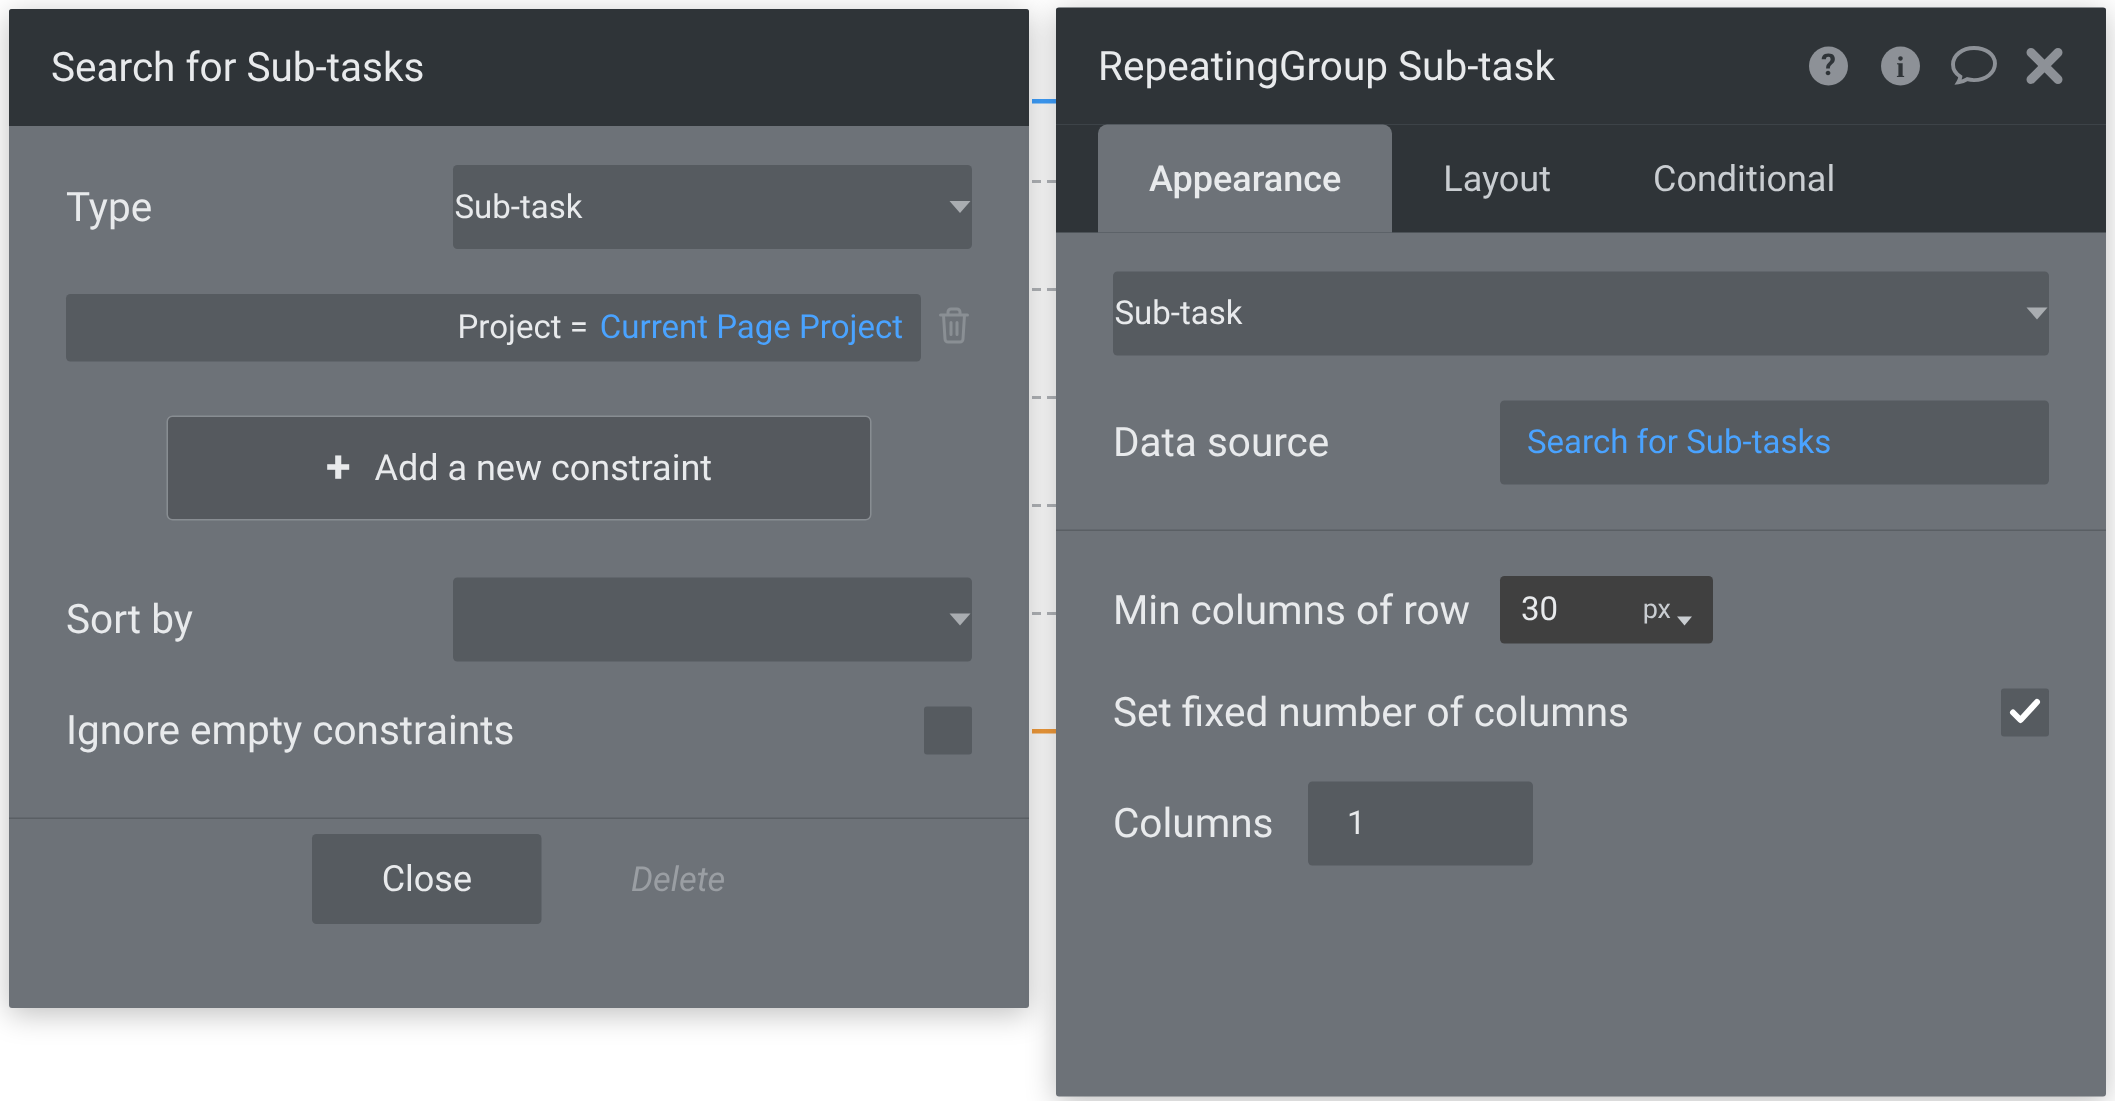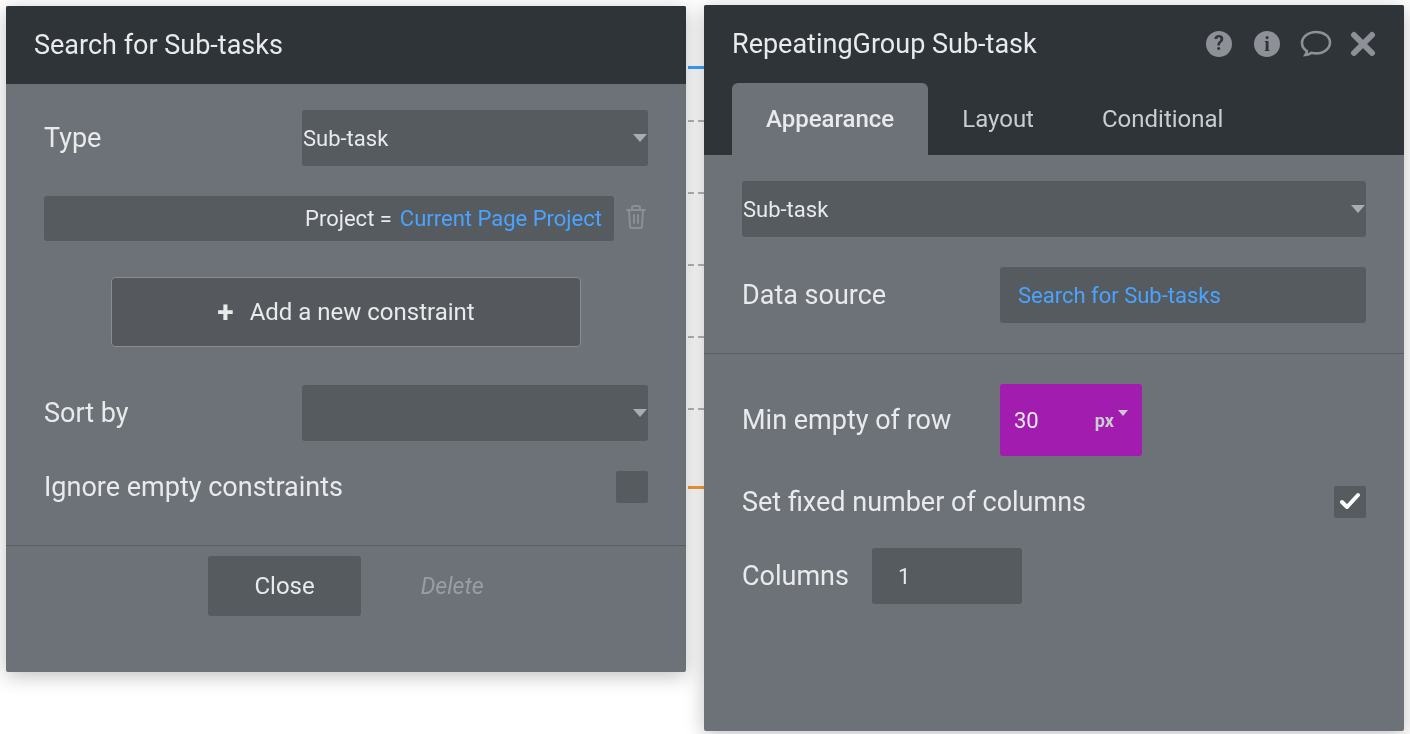--- a/index.html
+++ b/index.html
@@ -179,24 +179,24 @@
     border-radius:3px;
     display:flex;
     align-items:center;
     padding: 0 18px;
     font-size:22px;
     color:#4aa3ff;
     cursor:pointer;
   }
 
   .num-input {
-    background:#a21caf;height:72px;border-radius:3px;display:flex;align-items:center;
+    background:#404040;height:45px;border-radius:3px;display:flex;align-items:center;
     width:142px;padding:0 14px;justify-content:space-between;font-size:22px;color:#e8eaec;
   }
-  .unit-sel { font-size:18px; color:#c9cdd1; display:flex; align-items:flex-start; gap:4px;font-weight:bold;}
+  .unit-sel { font-size:18px; color:#c9cdd1; display:flex; align-items:flex-end; gap:4px;}
   .unit-sel .caret2{width:0;height:0;border-left:5px solid transparent;border-right:5px solid transparent;border-top:6px solid #c9cdd1;}
 
   .checked svg { display:block; }
 
   .col-select {
     background:#565b60;height:56px;border-radius:3px;display:flex;align-items:center;justify-content:space-between;
     width:150px;padding:0 26px;font-size:22px;color:#e8eaec;cursor:pointer;
   }
 
   
@@ -344,21 +344,21 @@
         <div class="link-box">
           <span>Search for Sub-tasks</span>
         </div>
       </div>
     </div>
 
     <div class="divider-h"></div>
 
 
     <div class="form-row">
-      <div class="form-label">Min empty of row</div>
+      <div class="form-label">Min columns of row</div>
       <div class="num-input">
         <span>30</span>
         <span class="unit-sel">
           <span>px</span>
           <span class="caret2"></span>
         </span>
       </div>
     </div>
 
     <div class="form-row" style="justify-content:space-between">

